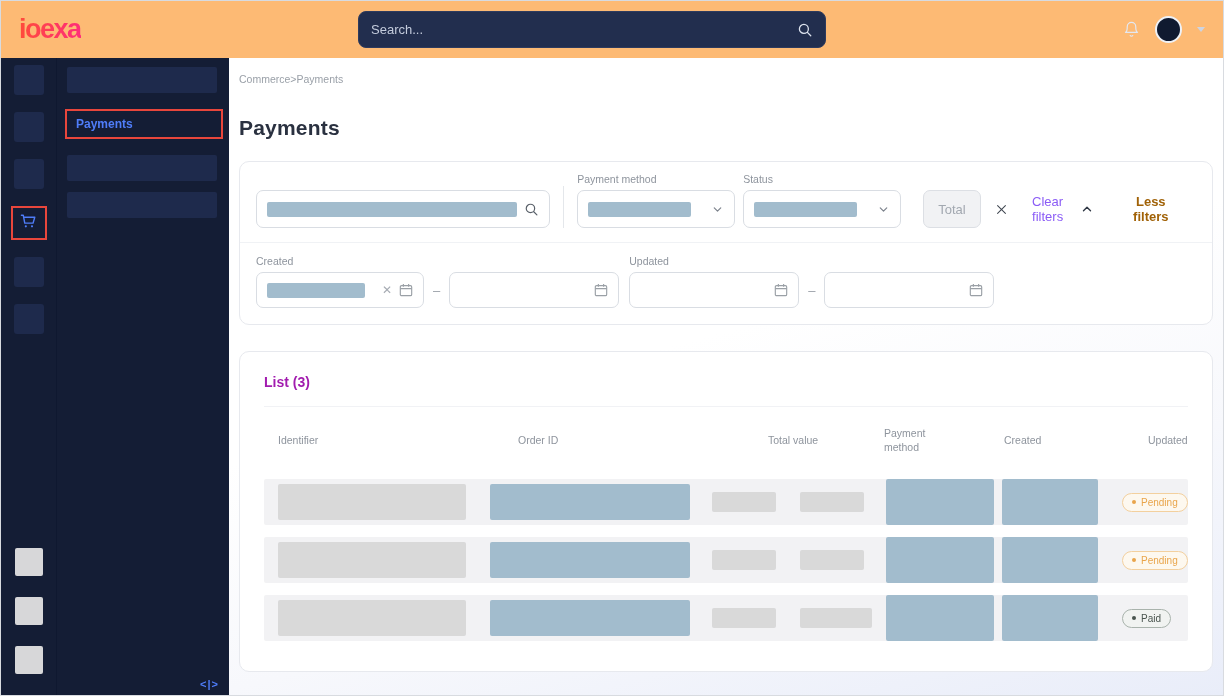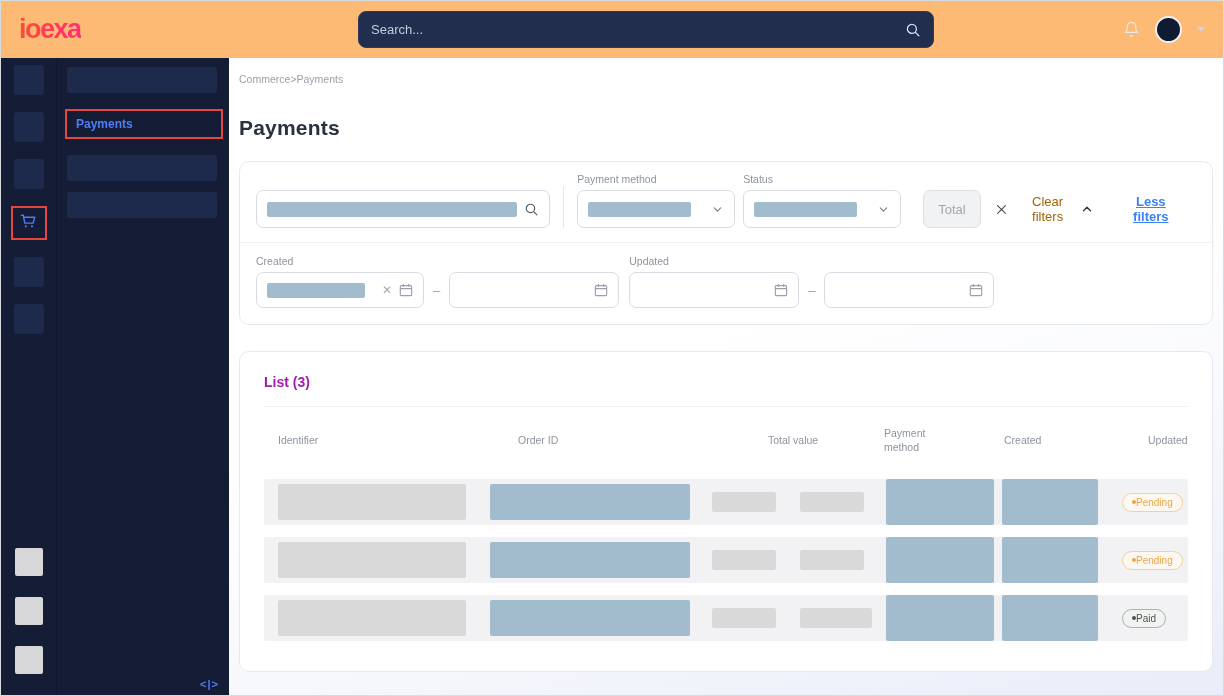--- a/index.html
+++ b/index.html
@@ -3,21 +3,21 @@
 <meta charset="utf-8">
 <style>
   * { box-sizing: border-box; margin: 0; padding: 0; }
   html, body { width: 1224px; height: 696px; overflow: hidden; }
   body { font-family: "Liberation Sans", "DejaVu Sans", sans-serif; background: #fff; }
   .app { width: 1224px; height: 696px; border: 1px solid #d8dbe0; display: flex; flex-direction: column; overflow: hidden; background: #fff; }
 
   
   .topbar { height: 57px; flex: 0 0 57px; background: #fdba74; display: flex; align-items: center; padding: 0 18px; position: relative; }
   .logo { font-size: 27px; font-weight: 800; letter-spacing: -1.5px; background: linear-gradient(90deg, #ff4b3a, #ff2d7a); -webkit-background-clip: text; background-clip: text; color: transparent; cursor: pointer; }
-  .search-wrap { position: absolute; left: 357px; width: 576px; height: 37px; background: #222e4e; border: 1px solid #2e3b5e; border-radius: 8px; display: flex; align-items: center; padding: 0 12px; }
+  .search-wrap { position: absolute; left: 357px; width: 468px; height: 37px; background: #222e4e; border: 1px solid #2e3b5e; border-radius: 8px; display: flex; align-items: center; padding: 0 12px; }
   .search-wrap input { flex: 1; background: transparent; border: none; outline: none; color: #cdd4e2; font-size: 13px; font-family: inherit; }
   .search-wrap input::placeholder { color: #c3cbdc; opacity: 1; }
   .topbar-right { margin-left: auto; display: flex; align-items: center; gap: 15px; }
   .avatar { width: 27px; height: 27px; border-radius: 50%; border: 2px solid #eef1f6; background: #101a30; cursor: pointer; }
   .caret-down { width: 0; height: 0; border-left: 4px solid transparent; border-right: 4px solid transparent; border-top: 5px solid #cdd4e2; cursor: pointer; }
   .icon-btn { display: flex; align-items: center; cursor: pointer; }
 
   .body { flex: 1; display: flex; min-height: 0; }
 
   
@@ -48,22 +48,22 @@
   .group { display: flex; flex-direction: column; }
   .ml8 { margin-left: 8px; }
   .ph { background: #a2bccd; border-radius: 2px; }
   .ph-gray { background: #d9d9d9; border-radius: 2px; }
   .search-input { width: 300px; height: 38px; border: 1px solid #d9dde3; border-radius: 7px; display: flex; align-items: center; padding: 0 10px; cursor: text; }
   .search-input .ph { width: 250px; height: 15px; margin-right: auto; }
   .vdiv { width: 1px; height: 42px; background: #e4e7eb; margin: 0 13px; }
   .select { width: 158px; height: 38px; border: 1px solid #d9dde3; border-radius: 7px; display: flex; align-items: center; padding: 0 10px; cursor: pointer; }
   .select .ph { width: 103px; height: 15px; margin-right: auto; }
   .apply-btn { height: 38px; padding: 0 14px; margin-left: 22px; background: #f1f2f4; border: 1px solid #dcdfe4; border-radius: 7px; color: #a2a8b0; font-size: 13px; font-family: inherit; cursor: default; }
-  .clear-btn { height: 38px; margin-left: 14px; display: flex; align-items: center; gap: 8px; color: #a16207; font-size: 13px; cursor: pointer; background: none; border: none; font-family: inherit; }
-  .less-btn { height: 38px; margin-left: auto; margin-right: 12px; display: flex; align-items: center; gap: 24px; color: #3b82f6; font-size: 13px; font-weight: 700; cursor: pointer; background: none; border: none; font-family: inherit; text-decoration: underline; }
+  .clear-btn { height: 38px; margin-left: 14px; display: flex; align-items: center; gap: 8px; color: #8b5cf6; font-size: 13px; cursor: pointer; background: none; border: none; font-family: inherit; }
+  .less-btn { height: 38px; margin-left: auto; margin-right: 12px; display: flex; align-items: center; gap: 24px; color: #a16207; font-size: 13px; font-weight: 700; cursor: pointer; background: none; border: none; font-family: inherit; }
   .frow2 { display: flex; align-items: flex-end; padding: 12px 16px 16px; border-top: 1px solid #f0f2f5; }
   .controls-row { display: flex; align-items: center; }
   .date-input { height: 36px; border: 1px solid #d9dde3; border-radius: 7px; display: flex; align-items: center; padding: 0 10px; gap: 7px; cursor: pointer; }
   .di-1 { width: 168px; }
   .di-1 .ph { width: 98px; height: 15px; margin-right: auto; }
   .di-plain { width: 170px; justify-content: flex-end; }
   .range-dash { color: #9aa0a8; font-size: 13px; margin: 0 9px; }
   .x-small { color: #a6abb3; font-size: 12px; line-height: 1; cursor: pointer; }
   .ml10 { margin-left: 10px; }
 
@@ -73,21 +73,21 @@
   .tgrid { display: grid; grid-template-columns: 212px 222px 88px 92px 116px 114px 1fr; align-items: center; }
   .thead { margin-top: 6px; gap: 28px; }
   .th { font-size: 10.5px; color: #8e949d; padding: 13px 6px 13px 14px; line-height: 1.35; }
   .trow { background: #f2f2f4; height: 46px; margin-top: 12px; border-radius: 2px; cursor: pointer; }
   .cell { padding-left: 14px; display: flex; align-items: center; height: 100%; }
   .blk-id { width: 188px; height: 36px; }
   .blk-order { width: 200px; height: 36px; }
   .blk-sm { width: 64px; height: 20px; }
   .blk-created { width: 108px; height: 46px; }
   .blk-updated { width: 96px; height: 46px; }
-  .badge { display: inline-flex; align-items: center; font-size: 10px; padding: 3px 9px; border-radius: 10px; white-space: nowrap; }
+  .badge { display: inline-flex; align-items: center; gap: 5px; font-size: 10px; padding: 3px 9px; border-radius: 10px; white-space: nowrap; }
   .badge .dot { width: 4px; height: 4px; border-radius: 50%; background: currentColor; }
   .badge.pending { color: #e9a54b; border: 1px solid #f3d09e; background: #fdf8ef; }
   .badge.paid { color: #49544e; border: 1px solid #a9b3ac; background: #f1f3f1; }
 </style>
 </head>
 <body>
 
 <div class="app">
 
   <header class="topbar">

